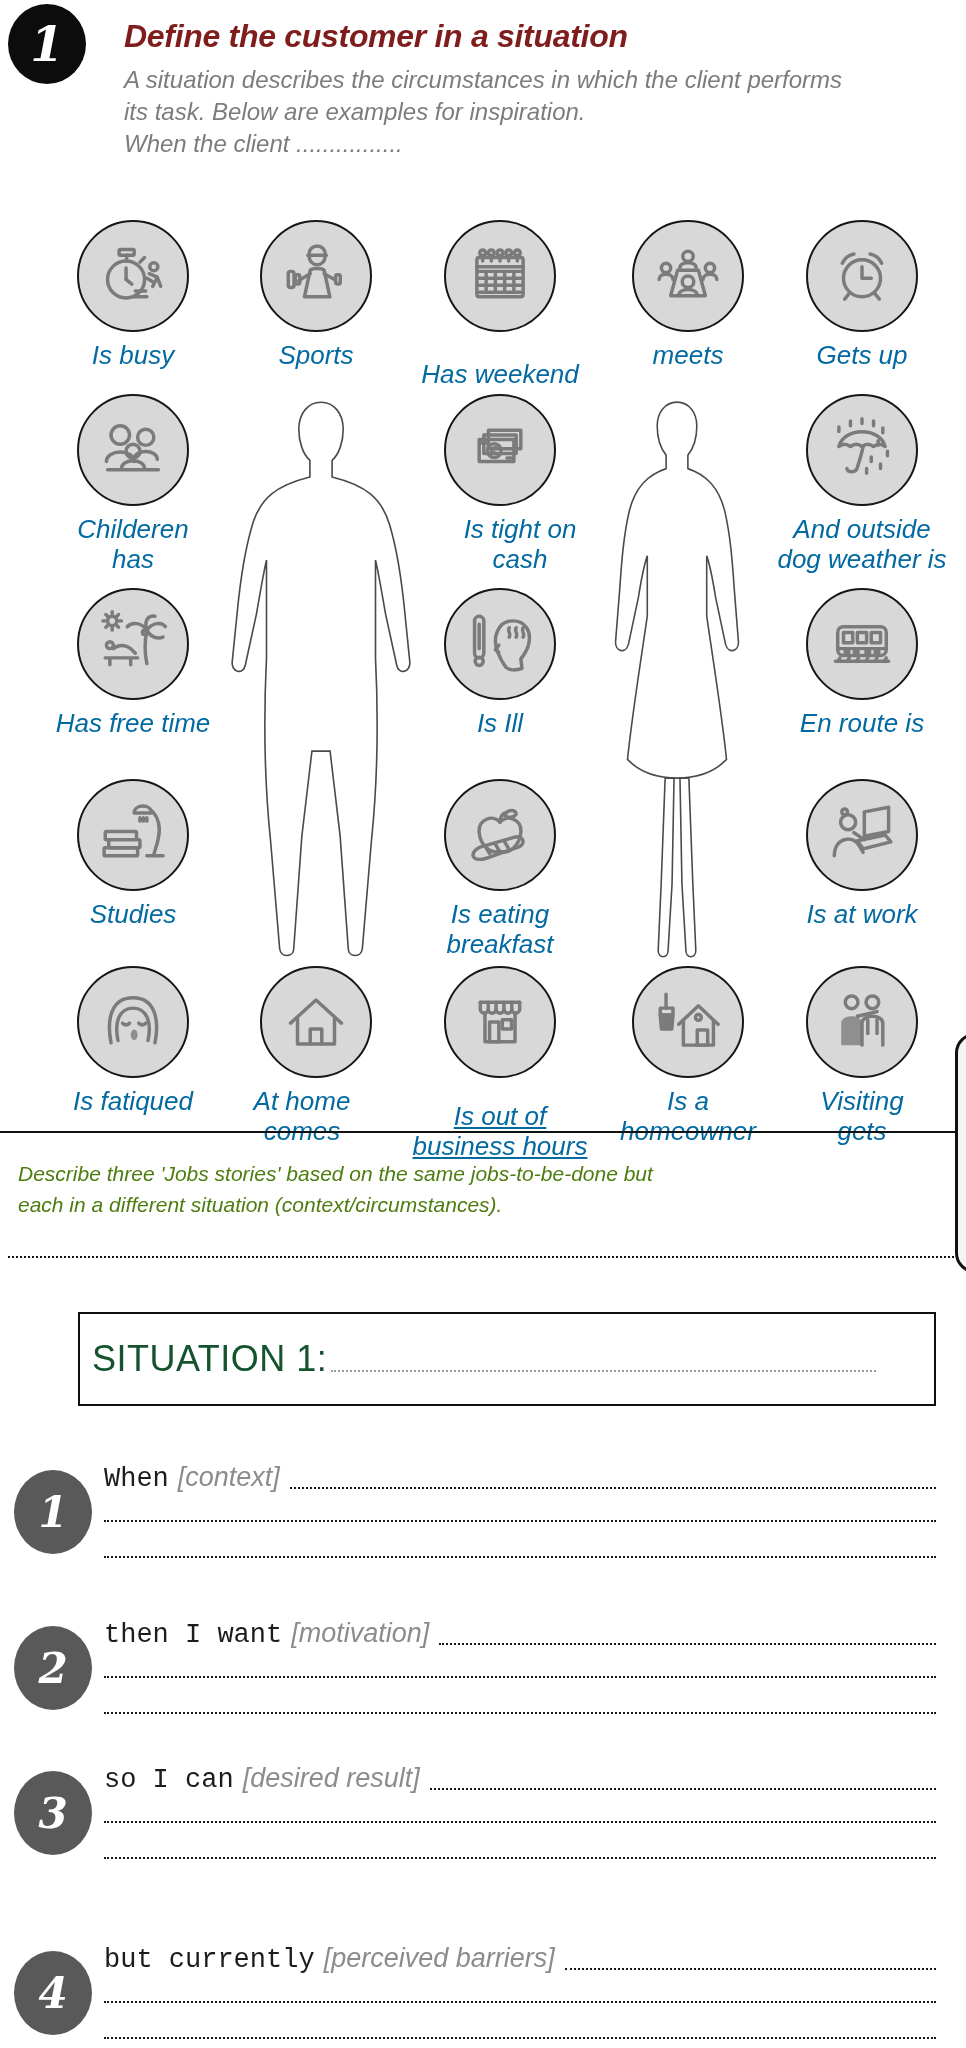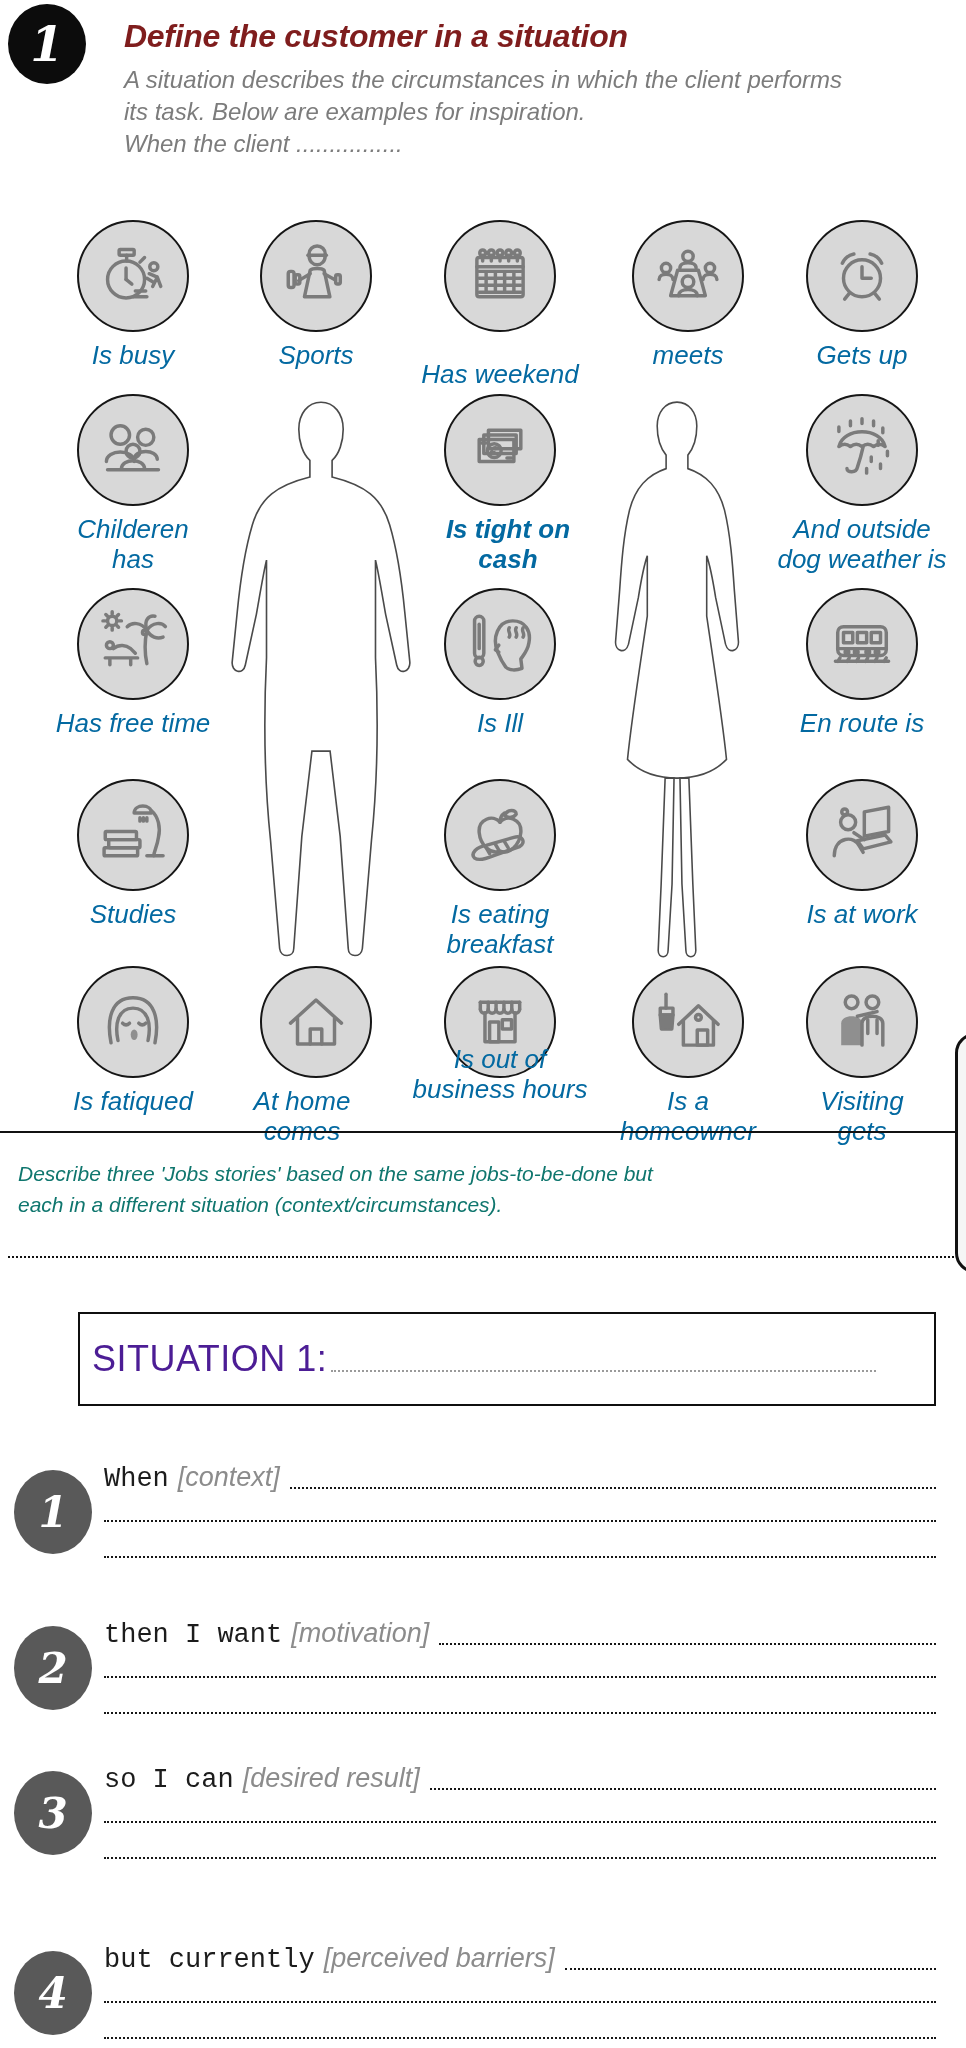--- a/index.html
+++ b/index.html
@@ -26,26 +26,26 @@
           font-style:italic;color:#0369a1;white-space:pre-line;}
 
   .sil{position:absolute;}
   .sil svg path{fill:#ffffff;stroke:#4a4a4a;stroke-width:1.6;}
 
   
   .divider{position:absolute;left:0;top:1131px;width:957px;border-top:2.5px solid #111;}
   .side-tab{position:absolute;left:955px;top:1033px;width:60px;height:240px;background:#f5f5f5;
             border:3px solid #111;border-radius:20px 0 0 20px;box-sizing:border-box;}
   .instruction{position:absolute;left:18px;top:1158px;width:730px;
-               font:italic 21px/31px "Liberation Sans",sans-serif;color:#0f766e;white-space:pre-line;}
+               font:italic 21px/31px "Liberation Sans",sans-serif;color:#4d7c0f;white-space:pre-line;}
   .bigdots{position:absolute;left:8px;top:1256px;width:946px;border-top:2.5px dotted #111;}
 
   .sitbox{position:absolute;left:78px;top:1312px;width:858px;height:94px;border:2.5px solid #0f0f0f;
           box-sizing:border-box;display:flex;align-items:center;padding:0 58px 0 12px;}
-  .sitbox .slabel{font:400 36px "Liberation Sans",sans-serif;color:#4c1d95;letter-spacing:0.5px;white-space:nowrap;}
+  .sitbox .slabel{font:400 36px "Liberation Sans",sans-serif;color:#14532d;letter-spacing:0.5px;white-space:nowrap;}
   .sitbox .sdots{flex:1;border-bottom:2px dotted #9a9a9a;margin-left:4px;transform:translateY(12px);}
 
   .item{position:absolute;left:0;width:966px;height:140px;}
   .item .num{position:absolute;left:14px;top:8px;width:78px;height:84px;border-radius:50%;background:#595959;
              color:#fff;display:flex;align-items:center;justify-content:center;
              font:700 42px "DejaVu Serif",serif;font-style:italic;}
   .item .row1{position:absolute;left:104px;top:0;width:832px;display:flex;align-items:baseline;
               font:400 27px "Liberation Sans",sans-serif;color:#1c1c1c;}
   .item .pfx{white-space:pre;font-family:Liberation Mono, monospace;}
   .item .ph{font-style:italic;color:#8c8c8c;margin-left:9px;white-space:pre;}
@@ -154,21 +154,21 @@
         <svg viewBox="0 0 64 64">
           <rect x="22" y="15" width="28" height="16"></rect>
           <rect x="18" y="19" width="28" height="16"></rect>
           <rect x="14" y="23" width="30" height="19"></rect>
           <circle cx="27" cy="32.5" r="6"></circle>
           <text x="27" y="36.5" text-anchor="middle">€</text>
           <line x1="16" y1="26" x2="20" y2="26"></line>
           <line x1="38" y1="39" x2="42" y2="39"></line>
         </svg>
       </div>
-      <div class="ilabel" style="left: 373px; width: 270px; top: 514px; font-weight: bold;">Is tight on
+      <div class="ilabel" style="left: 385px; width: 270px; top: 514px;">Is tight on
 cash</div>
       <div class="icell" style="left: 806px; top: 394px;">
         <svg viewBox="0 0 64 64">
           <path d="M12 29 C16 12 48 12 52 29 M12 29 Q17 25 22 29 M22 29 Q27 25 32 29 M32 29 Q37 25 42 29 M42 29 Q47 25 52 29"></path>
           <path d="M33 29 C31 38 29 44 28 47 C27 52 19 52 19 48"></path>
           <path d="M12 12 v4 M22 7 v4 M32 5 v4 M42 7 v4 M50 13 v4 M46 24 v4 M54 33 v4 M40 38 v4 M48 44 v4 M36 48 v4"></path>
         </svg>
       </div>
       <div class="ilabel" style="left: 712px; width: 300px; top: 514px;">And outside
 dog weather is</div>
@@ -269,21 +269,21 @@
       <div class="icell" style="left: 444px; top: 966px;">
         <svg viewBox="0 0 64 64">
           <line x1="15" y1="15" x2="49" y2="15"></line>
           <path d="M15 15 V21 M21.8 15 V21 M28.6 15 V21 M35.4 15 V21 M42.2 15 V21 M49 15 V21"></path>
           <path d="M15 21 A3.4 3.4 0 0 0 21.8 21 A3.4 3.4 0 0 0 28.6 21 A3.4 3.4 0 0 0 35.4 21 A3.4 3.4 0 0 0 42.2 21 A3.4 3.4 0 0 0 49 21"></path>
           <path d="M19 24 V49 H45 V24"></path>
           <rect x="23" y="32" width="8" height="17"></rect>
           <rect x="34" y="30" width="8" height="8"></rect>
         </svg>
       </div>
-      <div class="ilabel" style="left: 365px; width: 270px; top: 1044px;">Is out of
+      <div class="ilabel" style="left: 365px; width: 270px; top: 1101px; text-decoration: underline;">Is out of
 business hours</div>
       <div class="icell" style="left: 632px; top: 966px;">
         <svg viewBox="0 0 64 64">
           <path d="M24 34 L41 18 L58 34"></path>
           <path d="M28 31 V52 H54 V31"></path>
           <rect x="40" y="39" width="9" height="13"></rect>
           <circle cx="41" cy="28" r="2.5"></circle>
           <path d="M13 8 V20"></path>
           <rect x="8" y="20" width="11" height="6"></rect>
           <path d="M8 26 H19 L18 38 H9 Z"></path>

